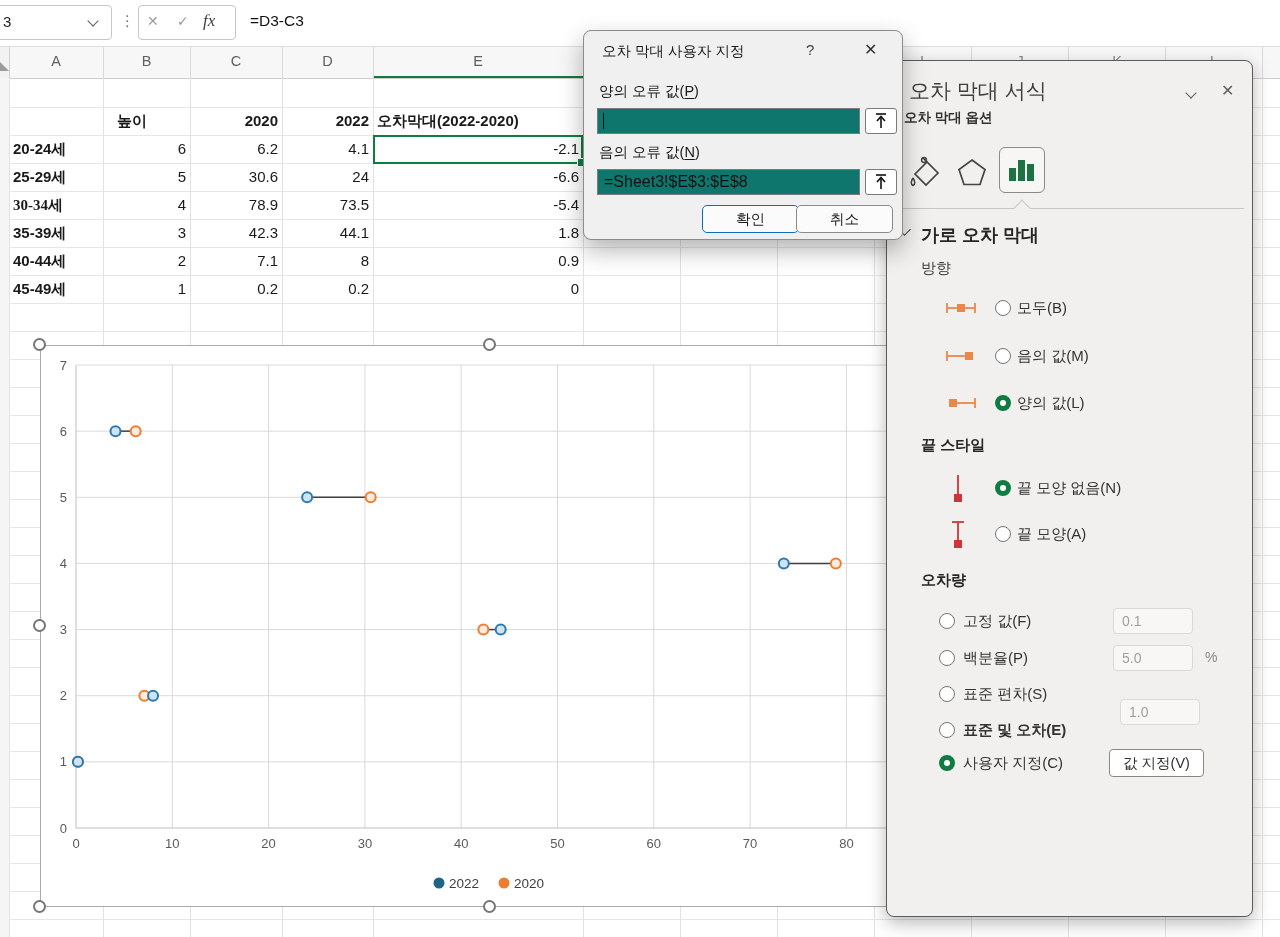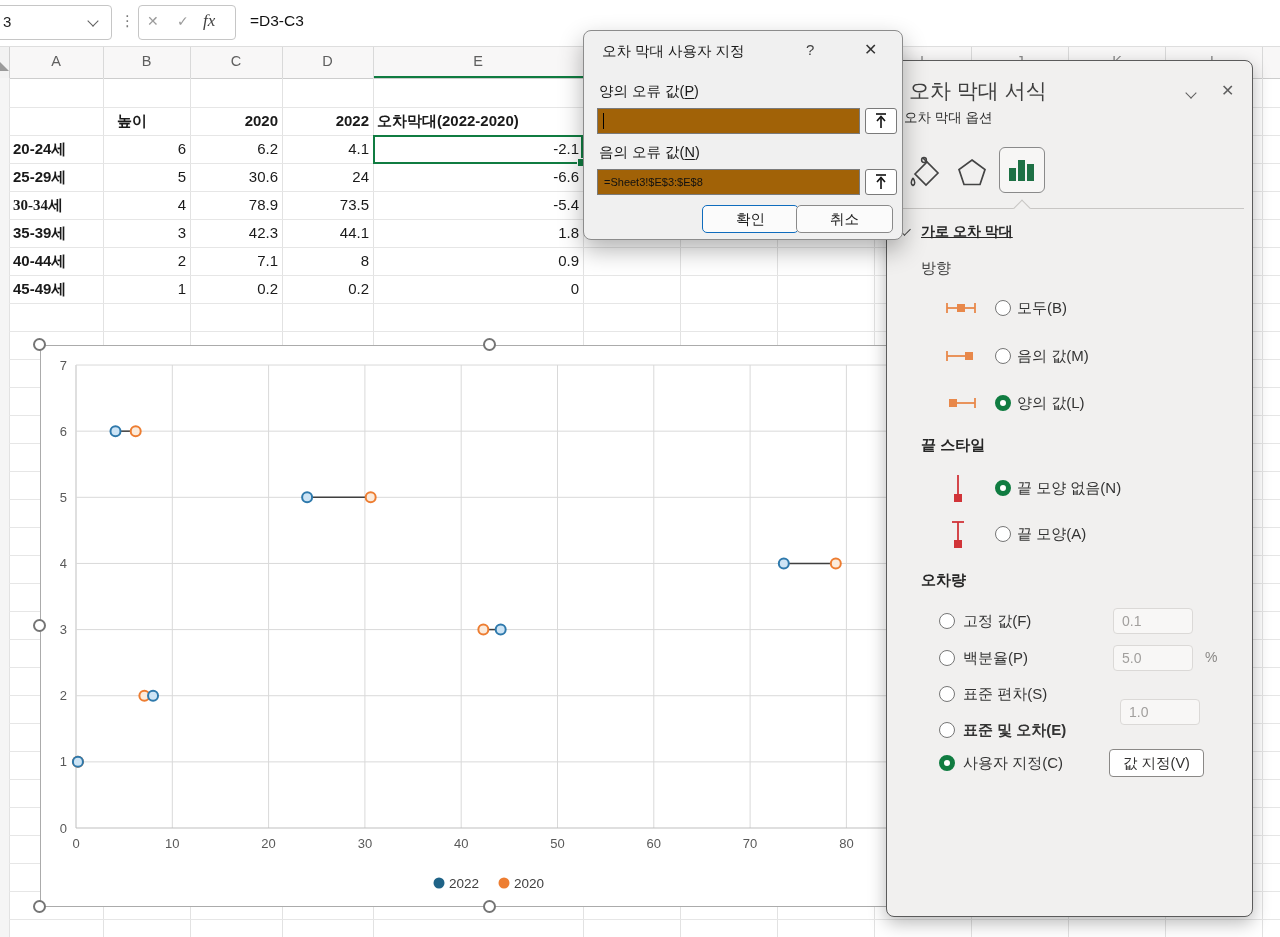--- a/index.html
+++ b/index.html
@@ -43,44 +43,44 @@
   
   #chart{position:absolute;left:40px;top:345px;width:900px;height:562px;background:#fff;border:1px solid #ababab;box-sizing:border-box;z-index:10;}
   .handle{position:absolute;width:13px;height:13px;border-radius:50%;background:#fff;border:2.5px solid #757575;box-sizing:border-box;z-index:12;}
 
   
   #pane{position:absolute;left:886px;top:60px;width:367px;height:857px;background:#f1f0ef;border:1px solid #5b5b5b;border-radius:8px;box-sizing:border-box;box-shadow:0 6px 18px rgba(0,0,0,.28);z-index:20;}
   #pane-title{position:absolute;left:22px;top:16px;font-size:21px;color:#3f3f3f;}
   #pane-collapse{position:absolute;left:292px;top:22px;width:24px;height:24px;}
   #pane-collapse .chev{border-color:#5f5f5f;margin:6px 8px;}
   #pane-close{position:absolute;left:334px;top:20px;font-size:16px;color:#5f5f5f;}
-  #pane-tab{position:absolute;left:17px;top:48px;font-size:13.5px;font-weight:normal;color:#333;}
+  #pane-tab{position:absolute;left:17px;top:48px;font-size:13.5px;font-weight:bold;color:#333;}
   .pane-icon{position:absolute;top:90px;width:40px;height:46px;}
   #icon-fill{left:19px;}
   #icon-effects{left:65px;}
   #icon-bars-box{position:absolute;left:112px;top:86px;width:46px;height:46px;border:1.5px solid #8a8a8a;border-radius:6px;background:#f7f6f5;box-sizing:border-box;}
   #pane-sep{position:absolute;left:10px;top:147px;width:347px;height:1px;background:#c8c6c4;}
   #pane-notch{position:absolute;left:129px;top:141px;width:11px;height:11px;background:#f1f0ef;border-left:1px solid #c8c6c4;border-top:1px solid #c8c6c4;transform:rotate(45deg);}
-  .sec-head{position:absolute;font-size:14px;font-weight:bold;color:#262626;text-decoration:underline;}
+  .sec-head{position:absolute;font-size:18px;font-weight:bold;color:#262626;}
   .sec-chev{position:absolute;width:8px;height:8px;border-right:1.7px solid #404040;border-bottom:1.7px solid #404040;transform:rotate(45deg);}
   .grp-label{position:absolute;font-size:15px;color:#404040;}
   .radio{position:absolute;width:16px;height:16px;border-radius:50%;border:1px solid #767676;background:#fff;box-sizing:border-box;}
   .radio.sel{border:5px solid #107C41;}
   .radio-label{position:absolute;font-size:15px;color:#333;white-space:nowrap;}
   .mini-input{position:absolute;width:80px;height:26px;box-sizing:border-box;border:1px solid #dbd9d7;border-radius:4px;background:#f8f7f6;color:#a19f9d;font-size:14px;padding:0 8px;font-family:inherit;}
   #pct-suffix{position:absolute;font-size:14px;color:#8a8886;}
   #specify-btn{position:absolute;left:222px;top:688px;width:95px;height:28px;background:#fff;border:1px solid #8a8886;border-radius:4px;font-size:14.5px;color:#323130;font-family:inherit;}
 
   
   #dialog{position:absolute;left:583px;top:30px;width:320px;height:210px;background:#f0f0f0;border:1px solid #8c8c8c;border-radius:8px;box-sizing:border-box;box-shadow:0 10px 24px rgba(0,0,0,.3);z-index:30;}
   #dlg-title{position:absolute;left:18px;top:11px;font-size:14.5px;color:#1a1a1a;}
   #dlg-help{position:absolute;left:222px;top:10px;font-size:15px;color:#444;}
   #dlg-close{position:absolute;left:280px;top:9px;font-size:16px;color:#333;}
   .dlg-label{position:absolute;font-size:14.5px;color:#1a1a1a;}
-  .dlg-input{position:absolute;left:13px;width:263px;height:26px;box-sizing:border-box;border:1px solid #7a7a7a;background:#a16207;font-size:11px;padding:0 6px;font-family:inherit;color:#111;}
+  .dlg-input{position:absolute;left:13px;width:263px;height:26px;box-sizing:border-box;border:1px solid #7a7a7a;background:#0f766e;font-size:16px;padding:0 6px;font-family:inherit;color:#111;}
   .range-btn{position:absolute;left:281px;width:32px;height:26px;box-sizing:border-box;border:1px solid #7a7a7a;border-radius:3px;background:#fff;}
   .caret{position:absolute;left:19px;width:1px;height:16px;background:#000;}
   .dlg-btn{position:absolute;top:174px;width:97px;height:28px;border-radius:5px;background:#fbfbfb;font-size:14.5px;color:#1a1a1a;font-family:inherit;}
   #ok-btn{left:118px;border:1.5px solid #0F6CBD;}
   #cancel-btn{left:212px;border:1px solid #8a8a8a;}
   u{text-underline-offset:2px;}
 </style>
 </head>
 <body>
 

